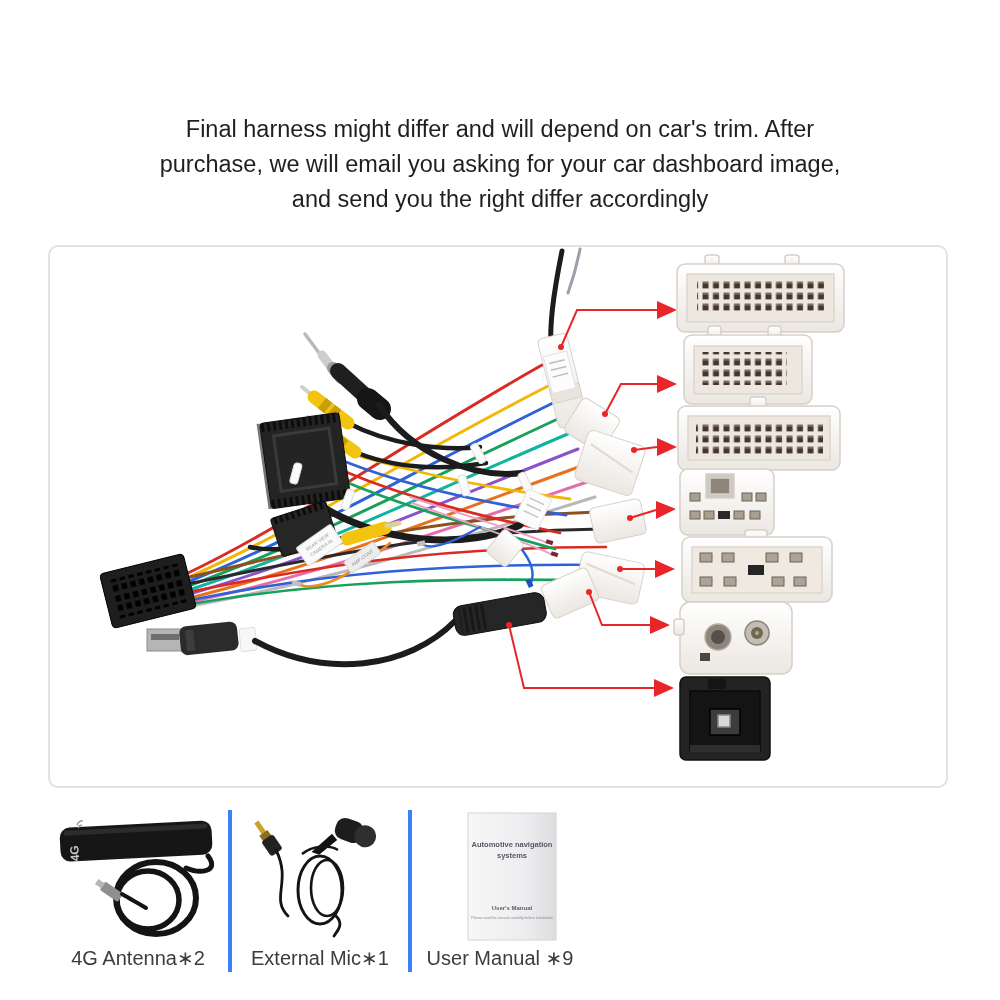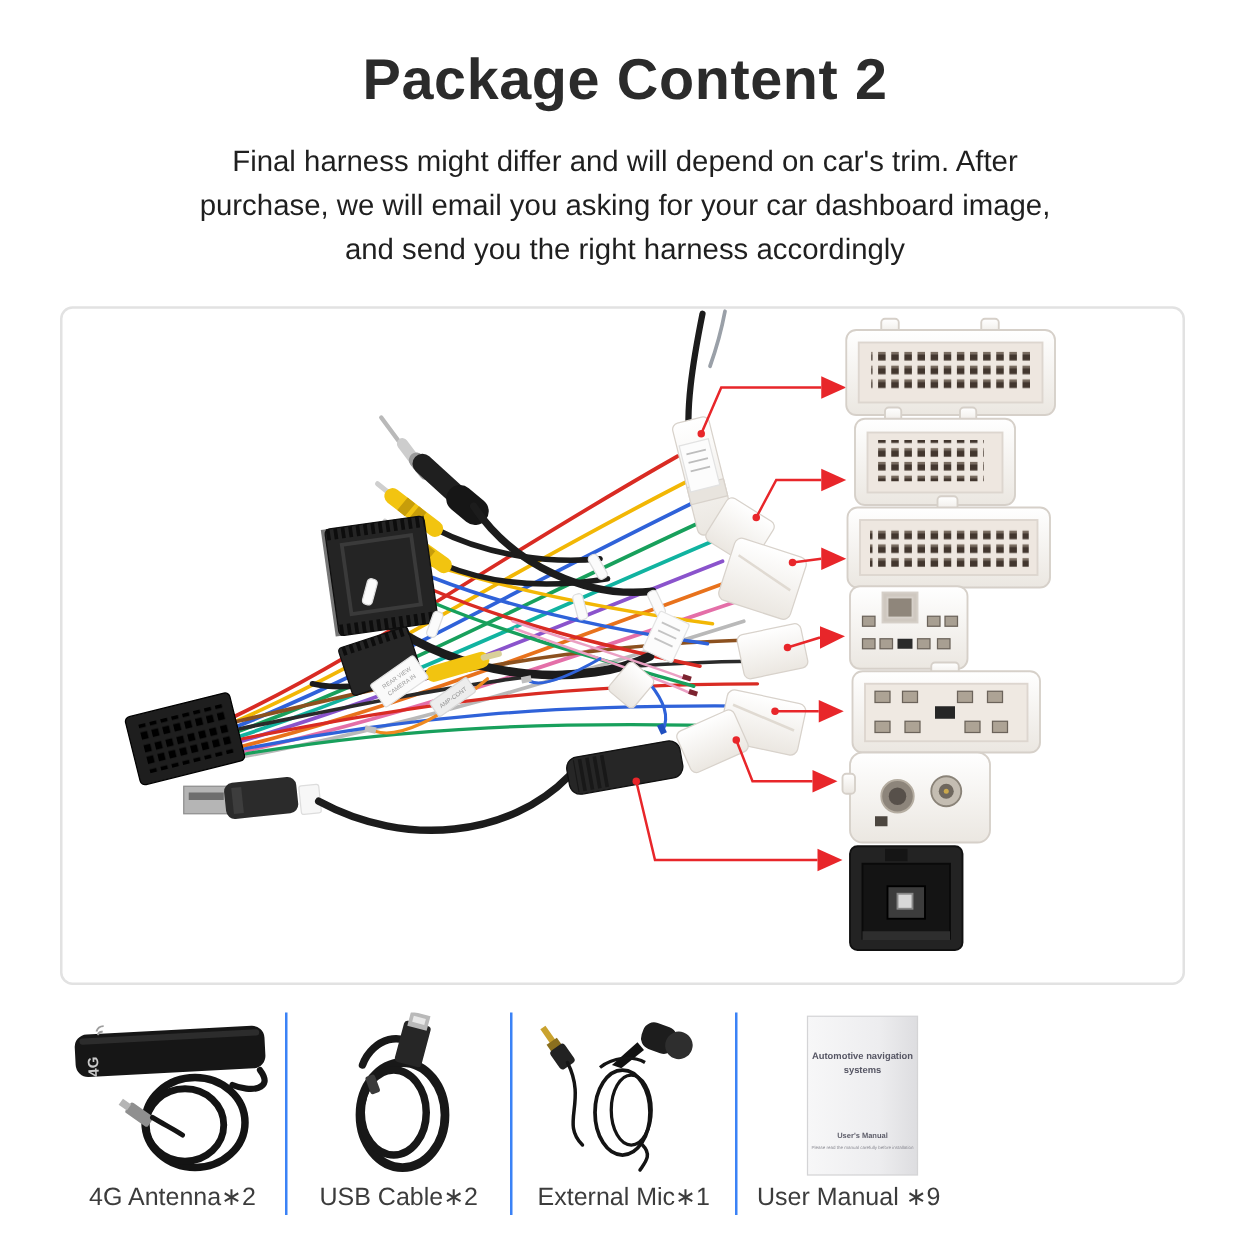--- a/index.html
+++ b/index.html
@@ -8,39 +8,38 @@
   .title{position:absolute;top:36px;left:0;width:1000px;text-align:center;
          font-size:46px;font-weight:bold;color:var(--title-color,#2b2b2b);letter-spacing:.5px;}
   .subtitle{position:absolute;top:112px;left:50px;width:900px;text-align:center;
          font-size:23.5px;line-height:35px;color:var(--text-color,#1f1f1f);}
   .subtitle span{display:block;text-align:center;}
   .photo-box{position:absolute;left:48px;top:245px;width:900px;height:543px;
          border:2px solid var(--border-color,#e2e2e2);border-radius:10px;background:#fff;box-sizing:border-box;}
   .photo-box svg{position:absolute;left:0;top:0;}
   .items-row{position:absolute;left:48px;top:810px;width:900px;height:162px;display:flex;}
   .cell{width:180px;height:162px;box-sizing:border-box;position:relative;}
-  .cell + .cell{border-left:2px solid #3b82f6;}
+  .cell + .cell{border-left:4px solid #3b82f6;}
   .cell svg{position:absolute;left:0;top:0;}
   .item-label{position:absolute;left:0;bottom:2px;width:100%;text-align:center;
          font-size:20px;color:var(--label-color,#3c3c3c);}
   .arrow-line{stroke:var(--arrow-red,#e8262a);stroke-width:2;fill:none;}
   .arrow-fill{fill:var(--arrow-red,#e8262a);}
   text{font-family:"Liberation Sans",sans-serif;}
 </style>
 </head>
 <body>
 
 <div class="page">
 
-  <div class="title">Package Content 2</div>
 
   <div class="subtitle">
     <span>Final harness might differ and will depend on car's trim. After</span>
     <span>purchase, we will email you asking for your car dashboard image,</span>
-    <span>and send you the right harness accordingly</span>
+    <span>and send you the right differ accordingly</span>
   </div>
 
   <div class="photo-box">
     <svg width="896" height="539" viewBox="0 0 896 539">
       <defs>
         <linearGradient id="gradW" x1="0" y1="0" x2="0" y2="1">
           <stop offset="0" stop-color="#ffffff"></stop>
             <stop offset="1" stop-color="#ebe7e1"></stop>
         </linearGradient>
         <pattern id="pins" width="10.5" height="11" patternUnits="userSpaceOnUse">
@@ -318,34 +317,20 @@
         <ellipse cx="100" cy="90" rx="31" ry="29" fill="none" stroke="#141414" stroke-width="5.5"></ellipse>
         <g transform="rotate(35 62 82)">
           <rect x="52" y="76" width="22" height="10" rx="2" fill="#8f8f8f"></rect>
           <rect x="45" y="78" width="8" height="6" fill="#b5b5b5"></rect>
         </g>
         <path d="M74,84 C84,90 92,94 98,98" stroke="#141414" stroke-width="4" fill="none" stroke-linecap="round"></path>
       </svg>
       <div class="item-label">4G Antenna∗2</div>
     </div>
 
-    <div class="cell">
-      <svg width="180" height="136" viewBox="0 0 180 136">
-        <ellipse cx="92" cy="82" rx="34" ry="42" fill="none" stroke="#181818" stroke-width="7"></ellipse>
-        <ellipse cx="85" cy="80" rx="26" ry="34" fill="none" stroke="#181818" stroke-width="6"></ellipse>
-        <path d="M60,42 C68,20 94,14 102,30" fill="none" stroke="#181818" stroke-width="6" stroke-linecap="round"></path>
-        <g transform="rotate(15 100 22)">
-          <rect x="90" y="8" width="22" height="34" rx="3" fill="#262626"></rect>
-          <rect x="93" y="0" width="16" height="12" fill="#b9b9b9"></rect>
-          <rect x="96" y="3" width="10" height="5" fill="#e8e8e8"></rect>
-        </g>
-        <rect x="64" y="50" width="8" height="15" rx="2" fill="#3a3a3a" transform="rotate(-20 68 57)"></rect>
-      </svg>
-      <div class="item-label">USB Cable∗2</div>
-    </div>
 
     <div class="cell">
       <svg width="180" height="136" viewBox="0 0 180 136">
         <g transform="rotate(-35 38 22)">
           <rect x="30" y="6" width="5" height="14" fill="#c9a22e"></rect>
           <rect x="27" y="19" width="10" height="7" fill="#8a6f1f"></rect>
           <rect x="25" y="25" width="14" height="18" rx="3" fill="#222"></rect>
         </g>
         <g transform="rotate(20 118 24)">
           <polygon points="101,30 88,54 96,54 108,34" fill="#111"></polygon>

